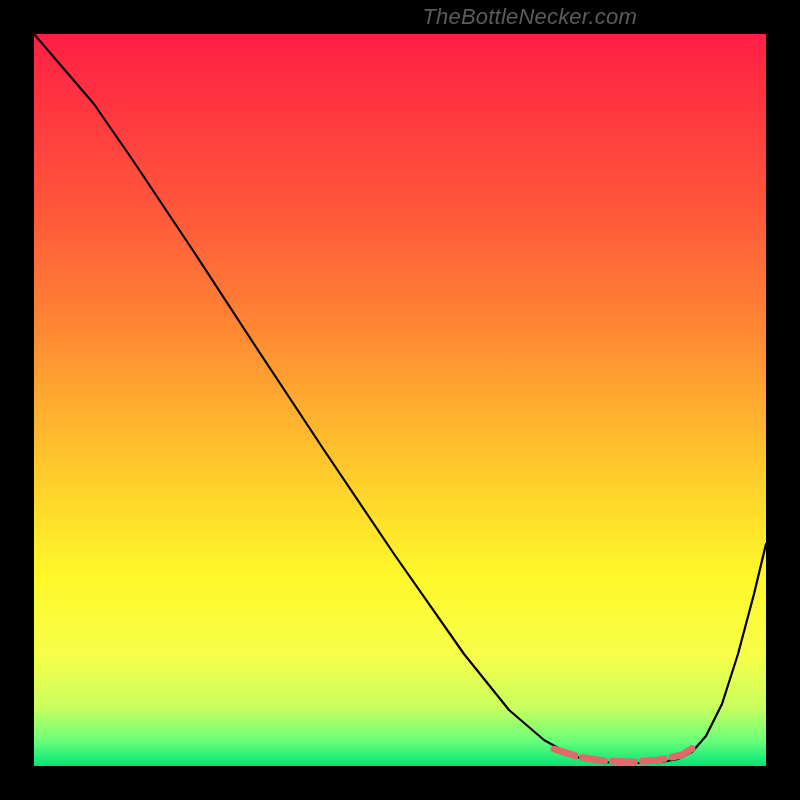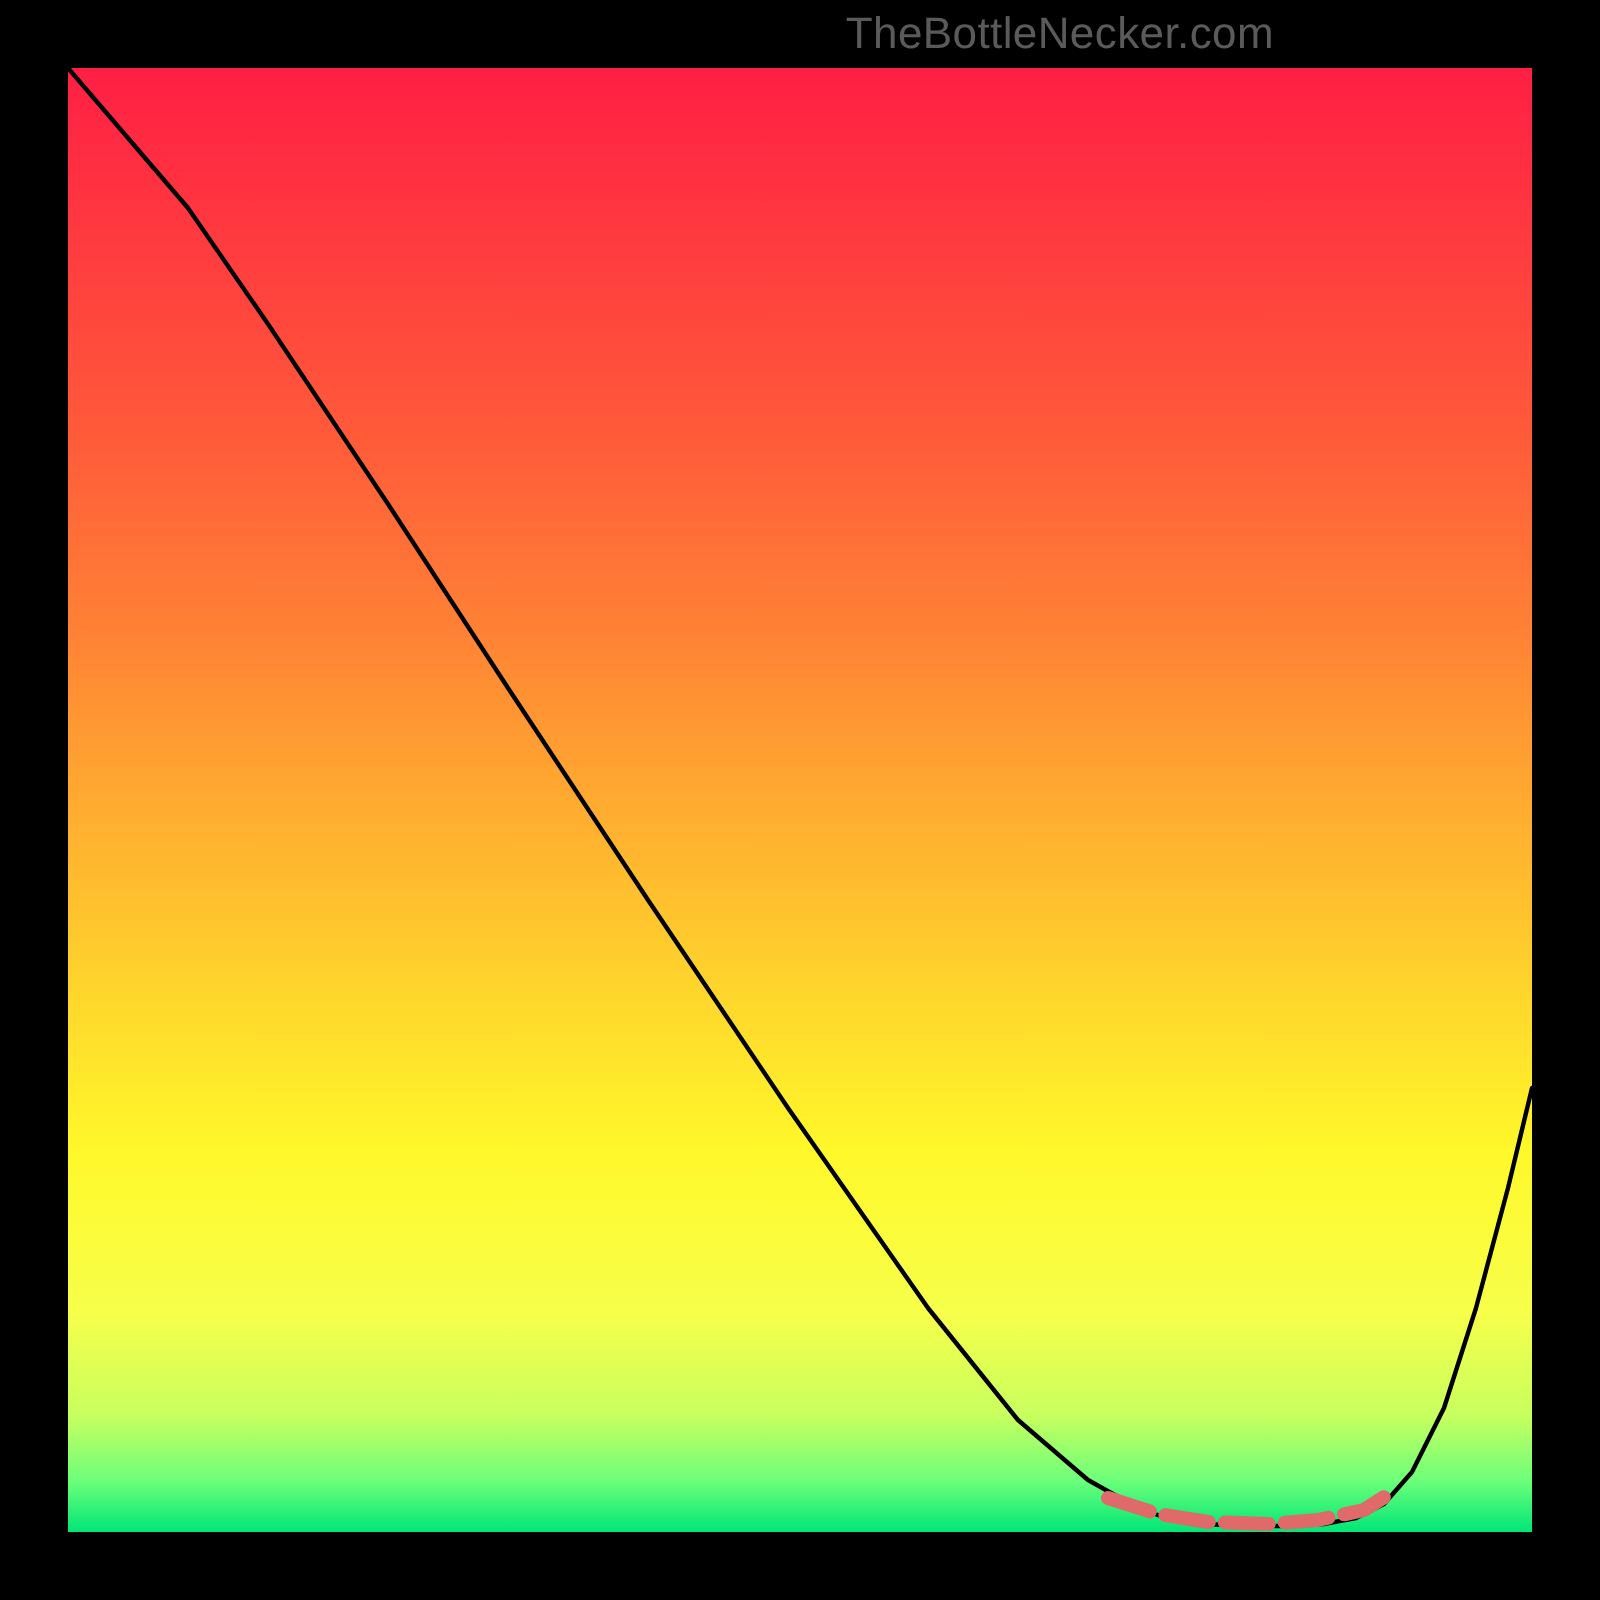--- a/index.html
+++ b/index.html
@@ -7,20 +7,21 @@
     padding: 0;
     width: 800px;
     height: 800px;
     background: #000000;
     overflow: hidden;
   }
   .container {
     position: relative;
     width: 647px;
     height: 800px;
+    font-style: italic;
   }
   .watermark {
     position: absolute;
     top: 4px;
     right: 10px;
     color: #5a5a5a;
     font-family: Arial, Helvetica, sans-serif;
     font-size: 22px;
     font-weight: 500;
     letter-spacing: 0.2px;

